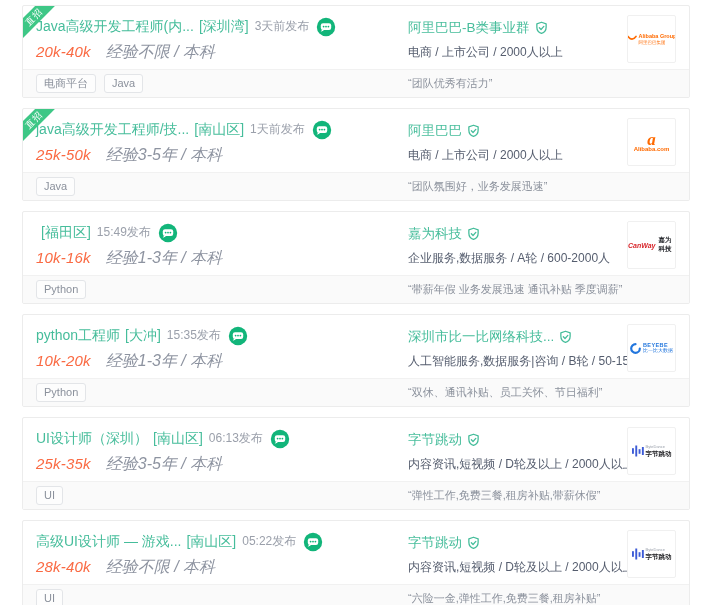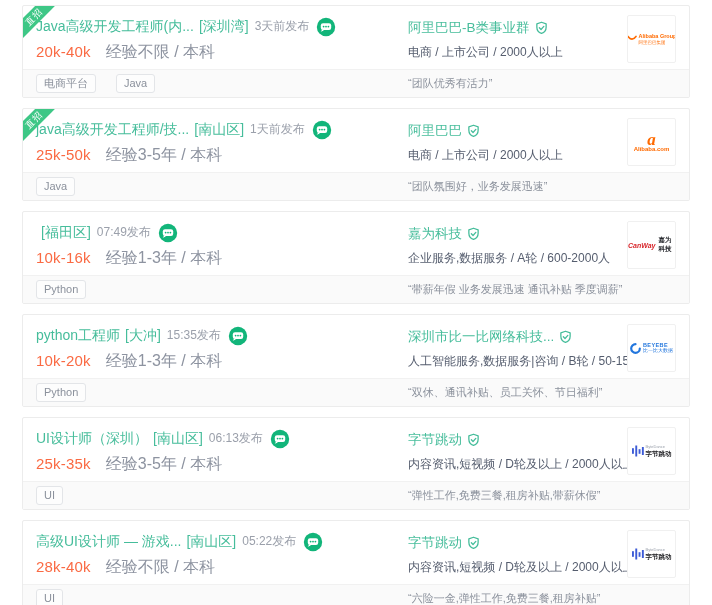--- a/index.html
+++ b/index.html
@@ -18,38 +18,38 @@
     transform:rotate(-45deg);background:var(--ribbon,#3ec786);color:#fff;
     font-size:9px;line-height:14px;text-align:center;letter-spacing:1px;
   }
   .card-top{display:flex;align-items:center;padding:9px 13px 6px 13px;}
   .col-left{flex:none;width:372px;padding-top:1px;}
   .title-row{display:flex;align-items:center;white-space:nowrap;}
   .job-title{color:var(--accent,#46bd9b);font-size:14px;}
   .job-location{color:var(--accent,#46bd9b);font-size:14px;margin-left:5px;}
   .publish-time{color:#9ba0ab;font-size:12px;margin-left:6px;}
   .chat-icon{margin-left:7px;width:20px;height:20px;color:var(--icon-green,#12b57a);display:inline-flex;}
-  .salary-row{margin-top:5px;display:flex;align-items:baseline;}
+  .salary-row{margin-top:5px;display:flex;align-items:baseline;font-style:italic;}
   .salary{color:var(--salary,#fa6a43);font-size:15px;font-weight:500;letter-spacing:.2px;}
   .requirements{color:#8d93a0;font-size:16px;margin-left:15px;}
   .col-company{flex:1;min-width:0;padding-top:1px;}
   .company-row{display:flex;align-items:center;white-space:nowrap;}
   .company-name{color:var(--accent,#46bd9b);font-size:13.5px;}
   .shield-icon{margin-left:5px;color:var(--accent,#46bd9b);display:inline-flex;}
   .company-info{margin-top:7px;font-size:12px;color:#555d6e;white-space:nowrap;}
   .logo-box{
     flex:none;width:47px;height:46px;margin-left:8px;
     border:1px solid #f0f0f0;background:#fff;border-radius:2px;
     display:flex;align-items:center;justify-content:center;overflow:hidden;
   }
   .card-footer{
     display:flex;align-items:center;background:#fafafa;
     border-top:1px solid #f1f1f1;padding:4px 13px;min-height:28px;box-sizing:border-box;
   }
-  .tag-list{flex:none;width:372px;display:flex;gap:20px;}
+  .tag-list{flex:none;width:372px;display:flex;gap:8px;}
   .tag{
     font-size:11px;color:#8b919c;background:#fdfdfd;
     border:1px solid #e3e5e8;border-radius:3px;padding:2px 7px;line-height:13px;
   }
   .quote{flex:1;font-size:11px;color:#8b919c;white-space:nowrap;overflow:hidden;}
   
   .lg{display:flex;align-items:center;gap:2px;}
   .lg-col{display:flex;flex-direction:column;line-height:1.15;}
   .lg-ac{flex-direction:column;gap:0;}
   .ac-a{font-family:"Liberation Serif","DejaVu Serif",serif;font-style:italic;font-weight:bold;font-size:17px;line-height:13px;}
@@ -175,21 +175,21 @@
       <div class="quote">“团队氛围好，业务发展迅速”</div>
     </div>
   </div>
 
   <div class="job-card">
 
     <div class="card-top">
       <div class="col-left">
         <div class="title-row">
           <span class="job-location">[福田区]</span>
-          <span class="publish-time">07:49发布</span>
+          <span class="publish-time">15:49发布</span>
           <span class="chat-icon">
             <svg width="20" height="20" viewBox="0 0 20 20">
               <circle cx="10" cy="10" r="9.2" fill="currentColor"></circle>
               <rect x="4.8" y="6.2" width="10.4" height="6.8" rx="2.2" fill="#fff"></rect>
               <path d="M6.2 12.4l-1.5 2.4 3.2-1.3z" fill="#fff"></path>
               <circle cx="7.6" cy="9.6" r="0.9" fill="currentColor"></circle>
               <circle cx="10" cy="9.6" r="0.9" fill="currentColor"></circle>
               <circle cx="12.4" cy="9.6" r="0.9" fill="currentColor"></circle>
             </svg>
           </span>

